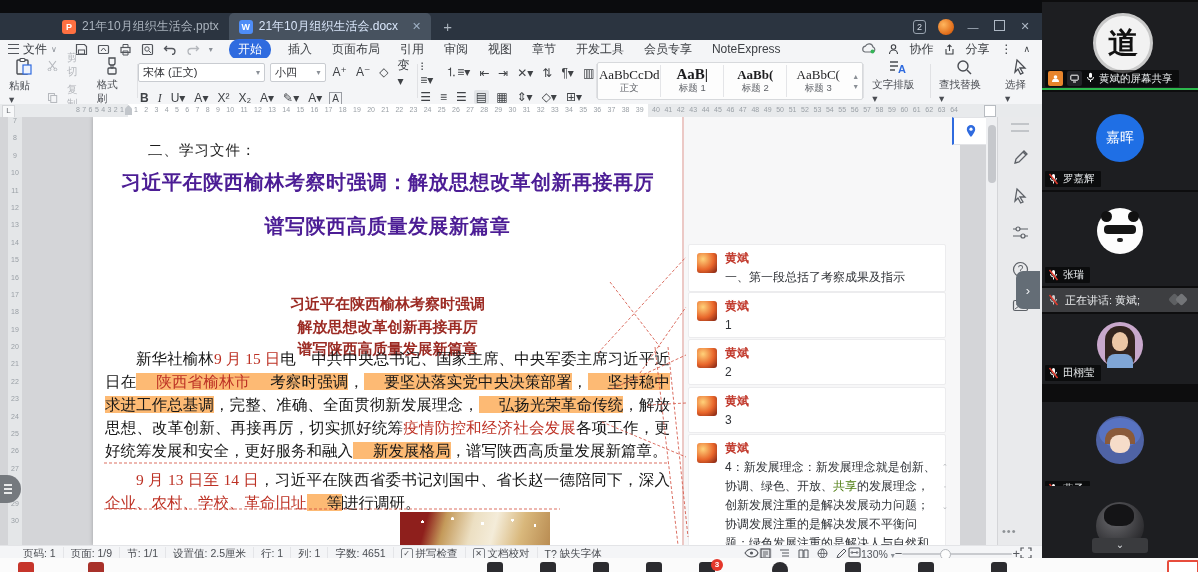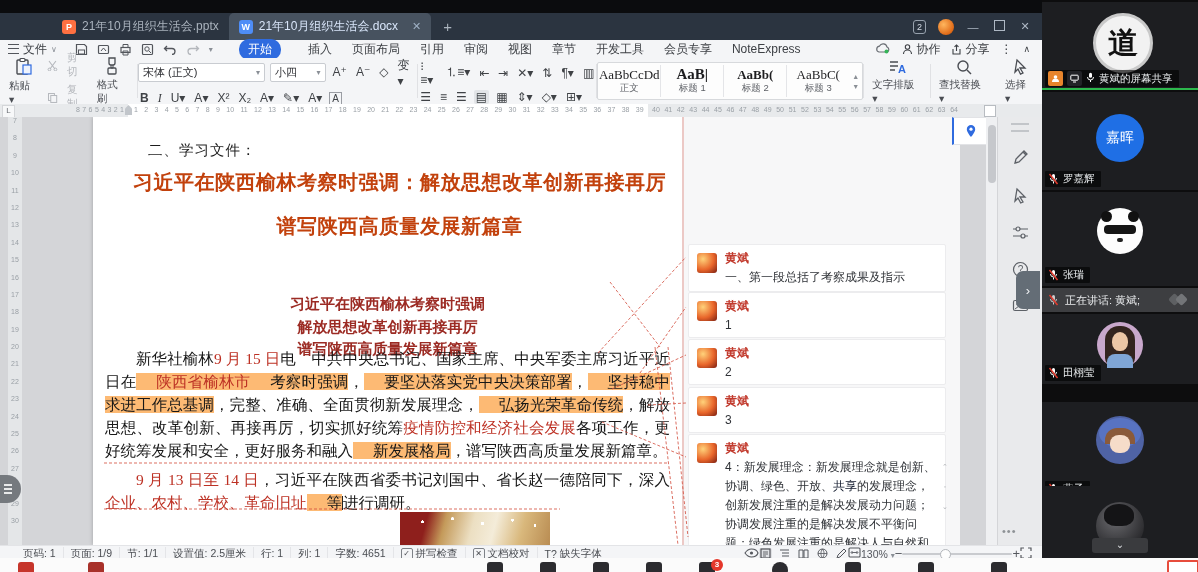--- a/index.html
+++ b/index.html
@@ -24,25 +24,25 @@
   .tb-avatar{width:16px;height:16px;border-radius:50%;background:radial-gradient(circle at 35% 35%,#ffb65e,#e06a17 70%,#8a3d0a);}
   .winbtn{color:#aeb8c4;font-size:11px;width:14px;text-align:center;}
   .maxbox{width:9px;height:9px;border:1px solid #aeb8c4;display:inline-block;}
   
   .menubar{position:absolute;left:0;top:40px;width:1042px;height:18px;background:#f4f5f7;display:flex;align-items:center;font-size:12px;color:#3d4045;gap:2px;border-bottom:1px solid #e7e8ea;}
   .menu-file{display:flex;align-items:center;gap:4px;padding:0 8px;}
   .hamb{display:inline-block;width:11px;height:8px;border-top:1.5px solid #53565c;border-bottom:1.5px solid #53565c;position:relative;}
   .hamb:before{content:"";position:absolute;left:0;top:2.6px;width:11px;height:1.5px;background:#53565c;}
   .qicons{display:flex;align-items:center;gap:9px;padding:0 8px;color:#53565c;}
   .qic svg{display:block}
-  .pill{background:#2f6bdf;color:#fff;border-radius:10px;padding:2px 9px;margin:0 16px;}
+  .pill{background:#2f6bdf;color:#fff;border-radius:10px;padding:2px 9px;margin:0 6px;}
   .mitem{padding:2px 9px;}
   .searchbox{display:flex;align-items:center;gap:5px;color:#9aa0a8;background:#f4f5f7;border-radius:9px;padding:1px 9px;margin-left:6px;font-size:11.5px;}
   .mb-right{margin-left:auto;display:flex;align-items:center;gap:11px;padding-right:12px;color:#3d4045;}
-  .mb-right .grp{display:flex;align-items:center;gap:3px;}
+  .mb-right .grp{display:flex;align-items:center;gap:10px;}
   .caret-d{font-size:8px;color:#8a8f96;}
   
   .toolbar{position:absolute;left:0;top:58px;width:1042px;height:46px;background:#f4f5f7;border-bottom:1px solid #dcdee1;display:flex;align-items:stretch;color:#4a4d53;}
   .tgroup{display:flex;align-items:center;padding:3px 6px;gap:6px;}
   .tsep{width:1px;background:#e0e1e4;margin:6px 0;}
   .bigbtn{display:flex;flex-direction:column;align-items:center;justify-content:center;font-size:10.5px;gap:2px;padding:0 3px;}
   .stack2{display:flex;flex-direction:column;justify-content:center;gap:4px;font-size:10.5px;color:#b4b7bc;}
   .stack2>div{display:flex;align-items:center;gap:9px;}
   .fontrows{display:flex;flex-direction:column;gap:3px;justify-content:center;}
   .frow{display:flex;align-items:center;gap:5px;}
@@ -68,21 +68,21 @@
   .indent-mark{position:absolute;left:125px;top:1px;width:7px;height:10px;background:#c2c6cb;clip-path:polygon(50% 0,100% 35%,100% 100%,0 100%,0 35%);}
   .ruler-ic{position:absolute;right:46px;top:1px;width:10px;height:10px;border:1px solid #b8bcc1;background:#fff;}
   
   .docarea{position:absolute;left:0;top:117px;width:1042px;height:428px;background:#d4d5d8;overflow:hidden;}
   .vruler{position:absolute;left:8px;top:0;width:14px;height:428px;background:#e4e6e8;font-size:7px;color:#9aa0a6;text-align:center;}
   .vruler span{display:block;height:17.4px;}
   .navfloat{position:absolute;left:0;top:358px;width:17px;height:28px;background:#75797e;border-radius:0 14px 14px 0;display:flex;flex-direction:column;justify-content:center;gap:2.5px;padding-left:4px;}
   .navfloat i{display:block;width:8px;height:1.5px;background:#e8e9ea;}
   .page{position:absolute;left:93px;top:0;width:589px;height:428px;background:#fff;box-shadow:0 0 4px rgba(0,0,0,.25);}
   .sec-label{position:absolute;left:55px;top:24px;font-family:"Liberation Serif","DejaVu Serif",serif;font-size:14.5px;color:#1c1c1c;letter-spacing:1px;}
-  .headline{position:absolute;left:12px;width:589px;text-align:center;font-weight:700;font-size:20px;color:#c2410c;letter-spacing:.5px;}
+  .headline{position:absolute;left:0;width:589px;text-align:center;font-weight:700;font-size:20px;color:#4c1d95;letter-spacing:.5px;}
   .h1{top:52px;} .h2{top:96px;}
   .redtitle{position:absolute;left:0;top:176px;width:589px;text-align:center;font-family:"Liberation Serif","DejaVu Serif",serif;font-weight:700;font-size:15px;line-height:22.5px;color:#9c2b24;}
   .bodytext{position:absolute;left:12px;width:565px;margin:0;font-family:"Liberation Serif","DejaVu Serif",serif;font-size:15.5px;line-height:23px;text-align:justify;text-indent:31px;color:#171717;}
   .p1{top:230px;} .p2{top:351px;}
   .bodytext .r{color:#bd3124;}
   .bodytext .hl{background:#fdba74;padding-left:20px;}
   .caret{display:inline-block;width:1px;height:14px;background:#222;vertical-align:-2px;}
   .photo{position:absolute;left:307px;top:395px;width:150px;height:33px;
     background:
       radial-gradient(circle 1.5px at 15% 30%,#fff 98%,transparent),
@@ -92,21 +92,21 @@
       radial-gradient(circle 1.5px at 90% 40%,#fff 98%,transparent),
       linear-gradient(105deg,#8e1f1c 0 18%,#c49a5a 30%,#ecdfc2 48%,#f4ecd9 62%,#d9b87c 80%,#b98c52 100%);}
   .connectors{position:absolute;left:0;top:0;pointer-events:none;z-index:5;}
   
   .cpanel{position:absolute;left:682px;top:0;width:276px;height:428px;background:#f7f7f8;border-left:2px solid #ecc9c6;}
   .ccard{position:absolute;left:4px;width:256px;background:#fff;border:1px solid #ececee;border-radius:2px;overflow:hidden;}
   .cavatar{position:absolute;left:8px;top:8px;width:20px;height:20px;border-radius:3px;background:radial-gradient(circle at 30% 30%,#ffd27a,#e8652a 55%,#7a1f12);}
   .cbody{margin-left:36px;padding:6px 8px 6px 0;}
   .cauthor{color:#c23b2e;font-weight:bold;font-size:12px;line-height:15px;}
   .ctext{font-size:12px;line-height:19px;color:#2f3237;margin-top:2px;}
-  .ctext .blue{color:#0f172a;margin-top:32px;}
+  .ctext .blue{color:#4d7c0f;margin-top:32px;}
   .pinbtn{position:absolute;left:952px;top:0;width:33px;height:26px;background:#fff;border:1px solid #e2e3e6;border-left:2px solid #2f6bdf;display:flex;align-items:center;justify-content:center;}
   .vscroll{position:absolute;left:986px;top:0;width:11px;height:428px;background:#eff0f2;}
   .vthumb{position:absolute;left:1.5px;top:8px;width:8px;height:58px;background:#c6c8cc;border-radius:4px;}
   .toolpanel{position:absolute;left:998px;top:0;width:44px;height:428px;background:#e9eaec;display:flex;flex-direction:column;align-items:center;gap:0;}
   .tp-handle{margin-top:6px;width:18px;border-top:2px solid #c2c5c9;border-bottom:2px solid #c2c5c9;height:5px;}
   .tp-ic{margin-top:17px;color:#5d6167;}
   .collapse-tab{position:absolute;left:1016px;top:154px;width:24px;height:38px;background:#646d76;border-radius:7px 0 0 7px;color:#f0f2f4;display:flex;align-items:center;justify-content:center;font-size:13px;}
   .cdots{position:absolute;left:1002px;top:408px;color:#8e9números296;color:#8e9296;font-size:11px;letter-spacing:1px;}
   .mini-scroll{position:absolute;left:941px;top:340px;width:8px;height:86px;color:#aeb1b5;font-size:7px;text-align:center;line-height:20px;}
   

